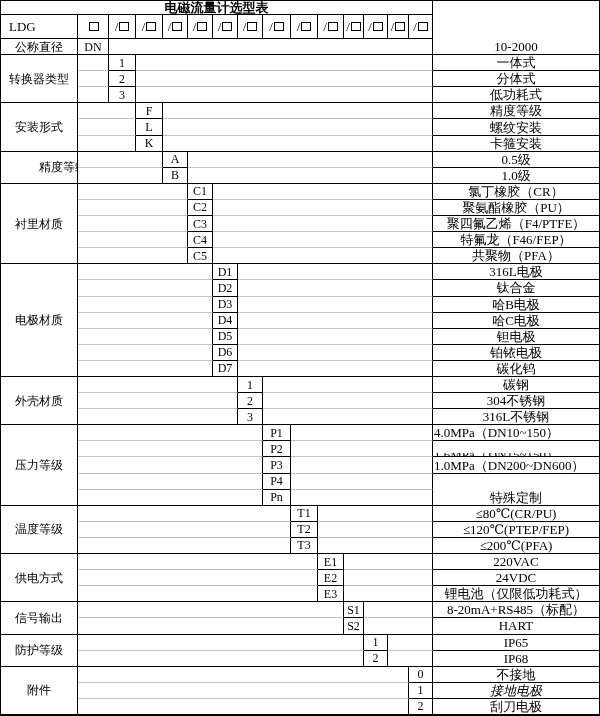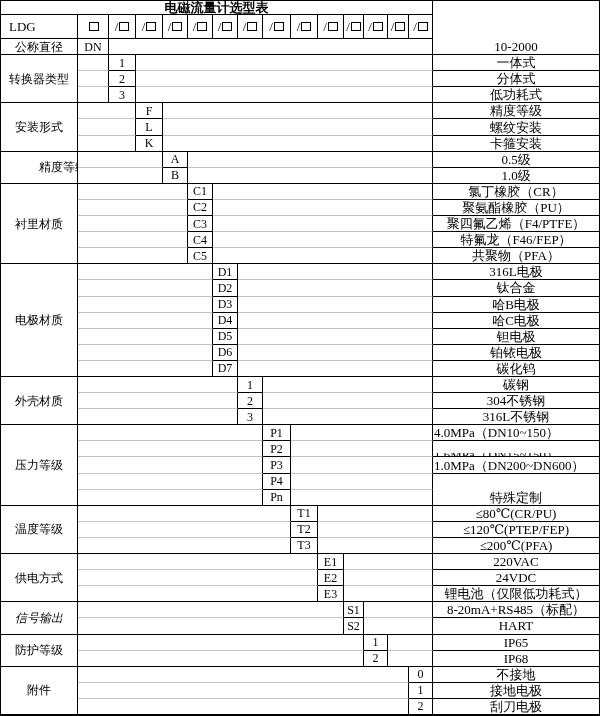--- a/index.html
+++ b/index.html
@@ -200,21 +200,21 @@
     <div class="c br gb" style="grid-area: 35 / 12 / auto / 16;"></div>
     <div class="c bb desc" style="grid-area: 35 / 16;">220VAC</div>
     <div class="c br gb" style="grid-area: 36 / 2 / auto / 11;"></div>
     <div class="c br bb code" style="grid-area: 36 / 11;">E2</div>
     <div class="c br gb" style="grid-area: 36 / 12 / auto / 16;"></div>
     <div class="c bb desc" style="grid-area: 36 / 16;">24VDC</div>
     <div class="c br bb" style="grid-area: 37 / 2 / auto / 11;"></div>
     <div class="c br bb code" style="grid-area: 37 / 11;">E3</div>
     <div class="c br bb" style="grid-area: 37 / 12 / auto / 16;"></div>
     <div class="c bb desc" style="grid-area: 37 / 16;">锂电池（仅限低功耗式）</div>
-    <div class="c br bb lbl" style="grid-area: 38 / 1 / span 2; font-style: italic;">信号输出</div>
+    <div class="c br bb lbl" style="grid-area: 38 / 1 / span 2;">信号输出</div>
     <div class="c br gb" style="grid-area: 38 / 2 / auto / 12;"></div>
     <div class="c br bb code" style="grid-area: 38 / 12;">S1</div>
     <div class="c br gb" style="grid-area: 38 / 13 / auto / 16;"></div>
     <div class="c bb desc" style="grid-area: 38 / 16;">8-20mA+RS485（标配）</div>
     <div class="c br bb" style="grid-area: 39 / 2 / auto / 12;"></div>
     <div class="c br bb code" style="grid-area: 39 / 12;">S2</div>
     <div class="c br bb" style="grid-area: 39 / 13 / auto / 16;"></div>
     <div class="c bb desc" style="grid-area: 39 / 16;">HART</div>
     <div class="c br bb lbl" style="grid-area: 40 / 1 / span 2;">防护等级</div>
     <div class="c br gb" style="grid-area: 40 / 2 / auto / 13;"></div>
@@ -224,17 +224,17 @@
     <div class="c br bb" style="grid-area: 41 / 2 / auto / 13;"></div>
     <div class="c br bb code" style="grid-area: 41 / 13;">2</div>
     <div class="c br bb" style="grid-area: 41 / 14 / auto / 16;"></div>
     <div class="c bb desc" style="grid-area: 41 / 16;">IP68</div>
     <div class="c br bb lbl" style="grid-area: 42 / 1 / span 3;">附件</div>
     <div class="c br gb" style="grid-area: 42 / 2 / auto / 15;"></div>
     <div class="c br bb code" style="grid-area: 42 / 15;">0</div>
     <div class="c bb desc" style="grid-area: 42 / 16;">不接地</div>
     <div class="c br gb" style="grid-area: 43 / 2 / auto / 15;"></div>
     <div class="c br bb code" style="grid-area: 43 / 15;">1</div>
-    <div class="c bb desc" style="grid-area: 43 / 16;">接地电极</div>
+    <div class="c bb desc" style="grid-area: 43 / 16; font-style: italic;">接地电极</div>
     <div class="c br bb" style="grid-area: 44 / 2 / auto / 15;"></div>
     <div class="c br bb code" style="grid-area: 44 / 15;">2</div>
     <div class="c bb desc" style="grid-area: 44 / 16;">刮刀电极</div>
   </div>
 
 </body></html>

